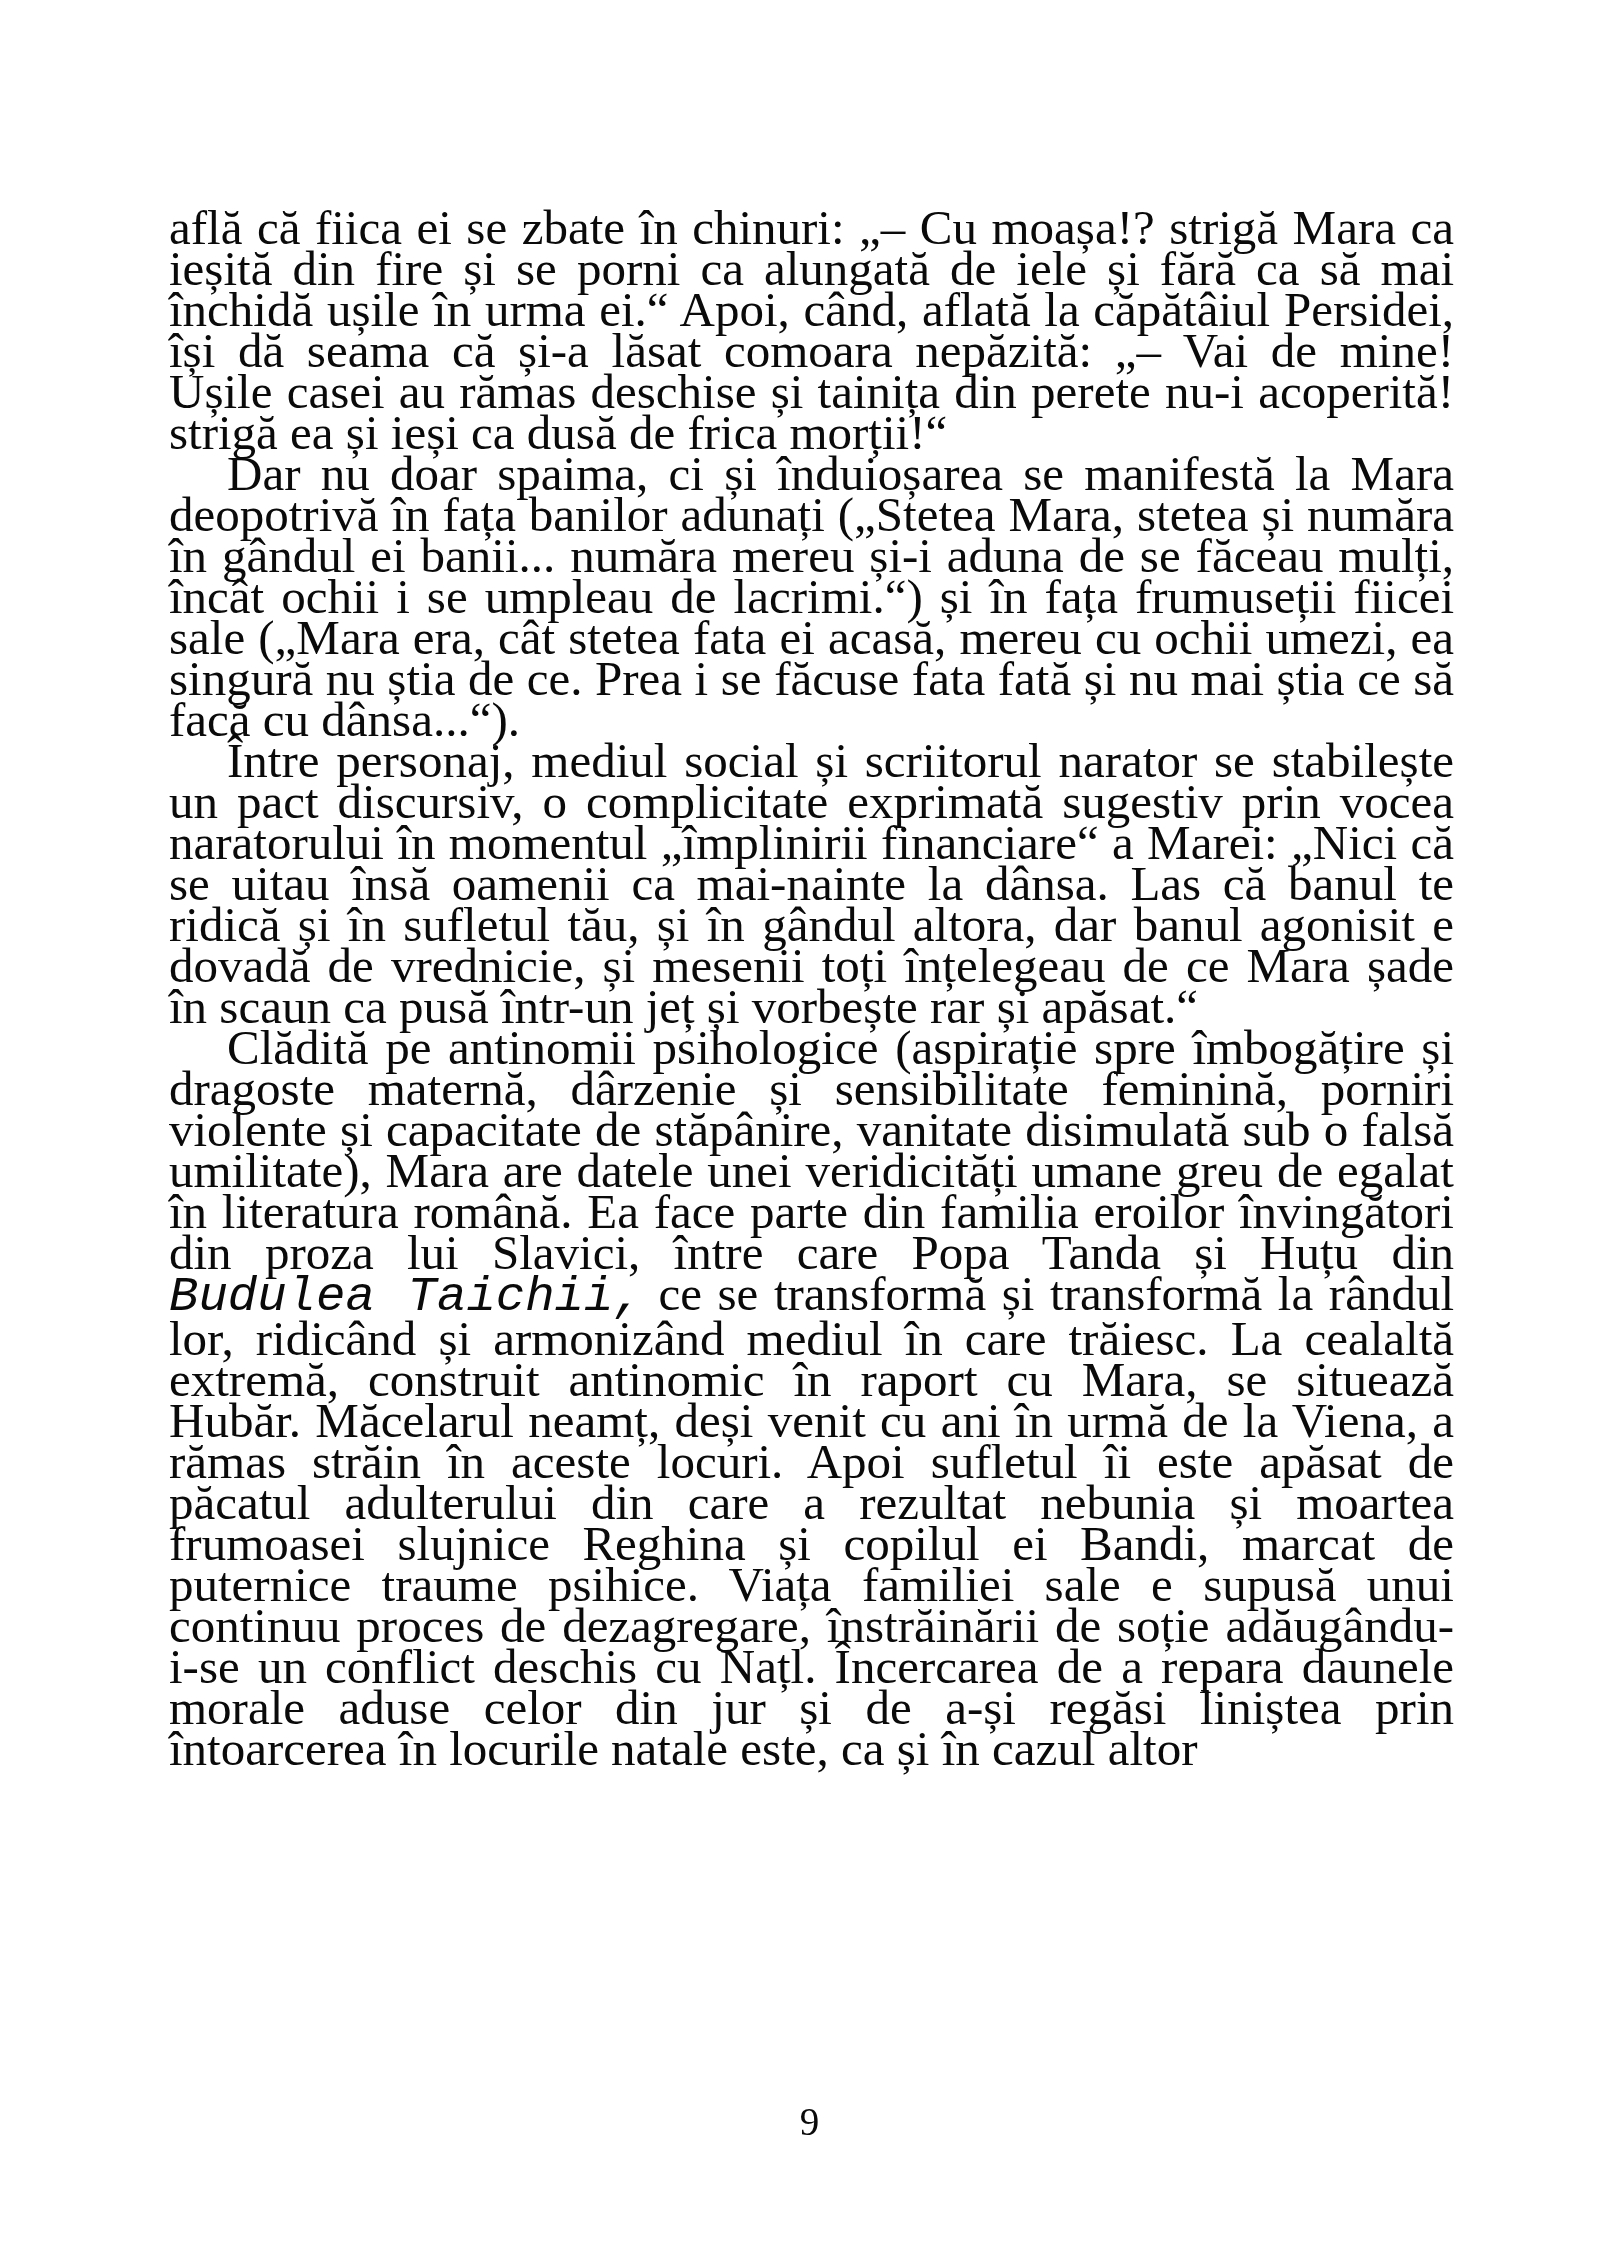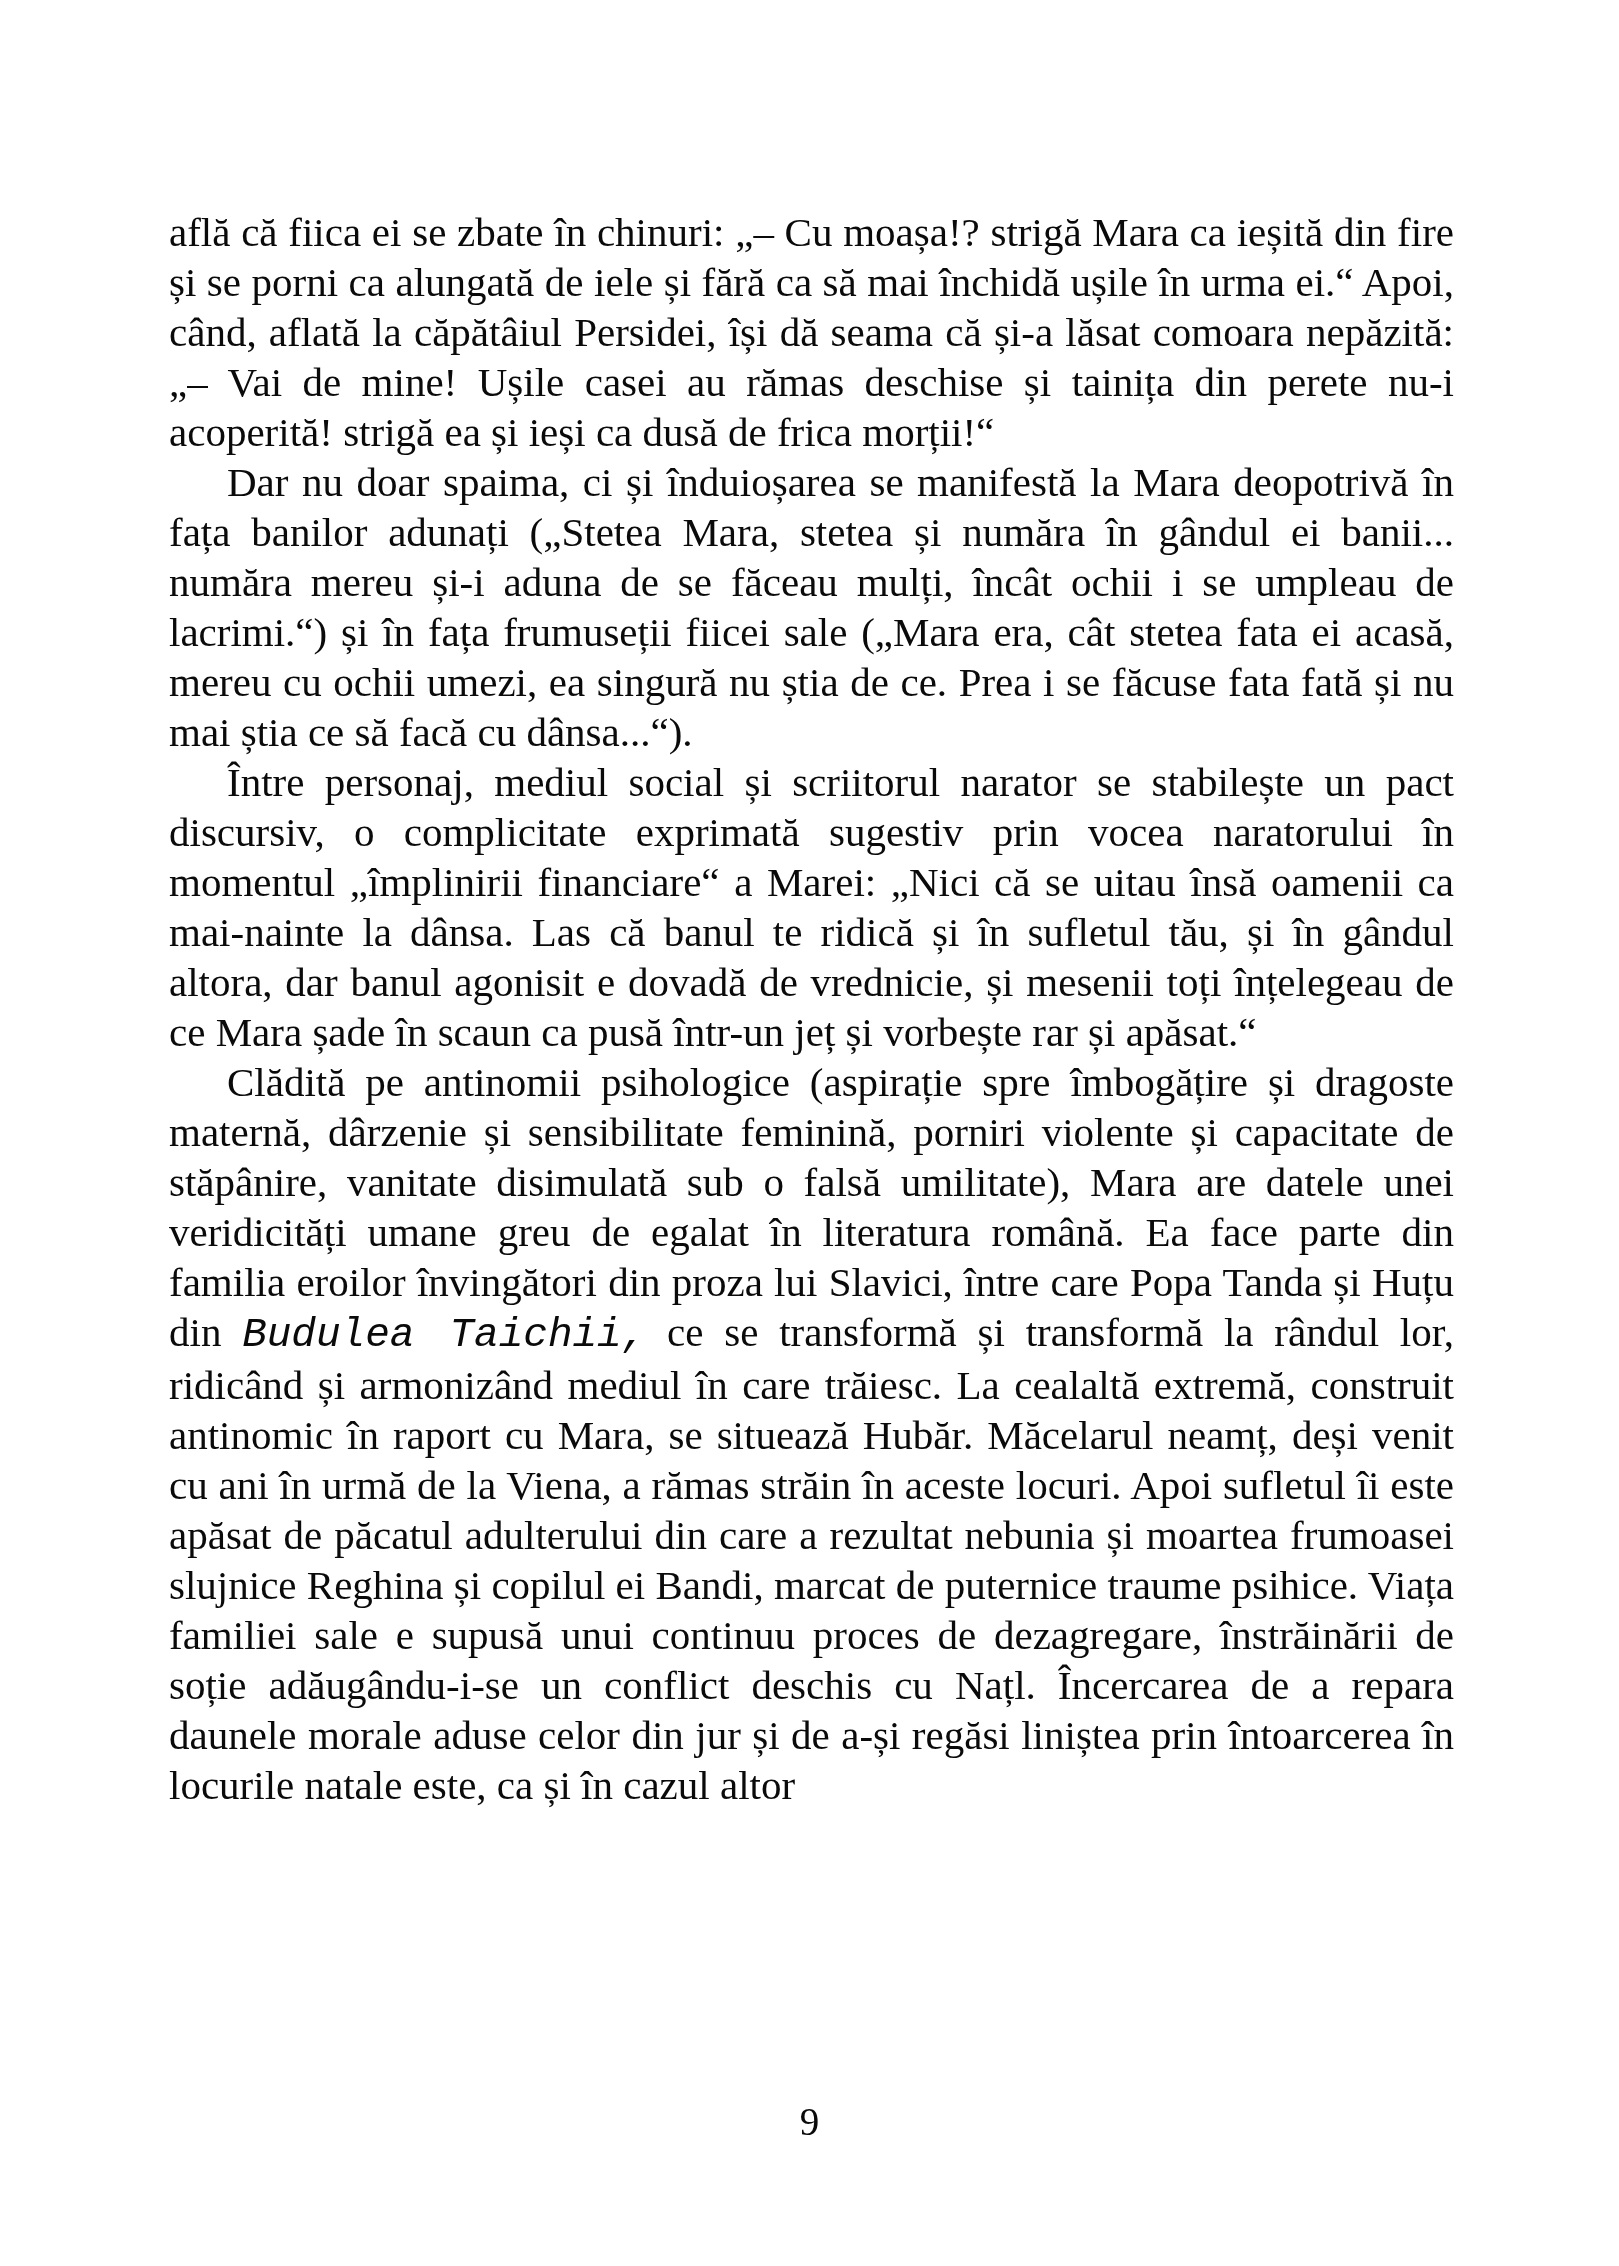--- a/index.html
+++ b/index.html
@@ -15,22 +15,22 @@
     color: #0a0a0a;
     font-family: "Liberation Serif", "DejaVu Serif", serif;
     overflow: hidden;
     box-sizing: border-box;
   }
   .text-block {
     position: absolute;
     top: 207px;
     left: 169px;
     width: 1285px;
-    font-size: 41px;
-    line-height: 50px;
+    font-size: 49px;
+    line-height: 41px;
     text-align: justify;
     hyphens: none;
     -webkit-hyphens: none;
   }
   .para {
     margin: 0;
     padding: 0;
   }
   .para.indent {
     text-indent: 58px;

